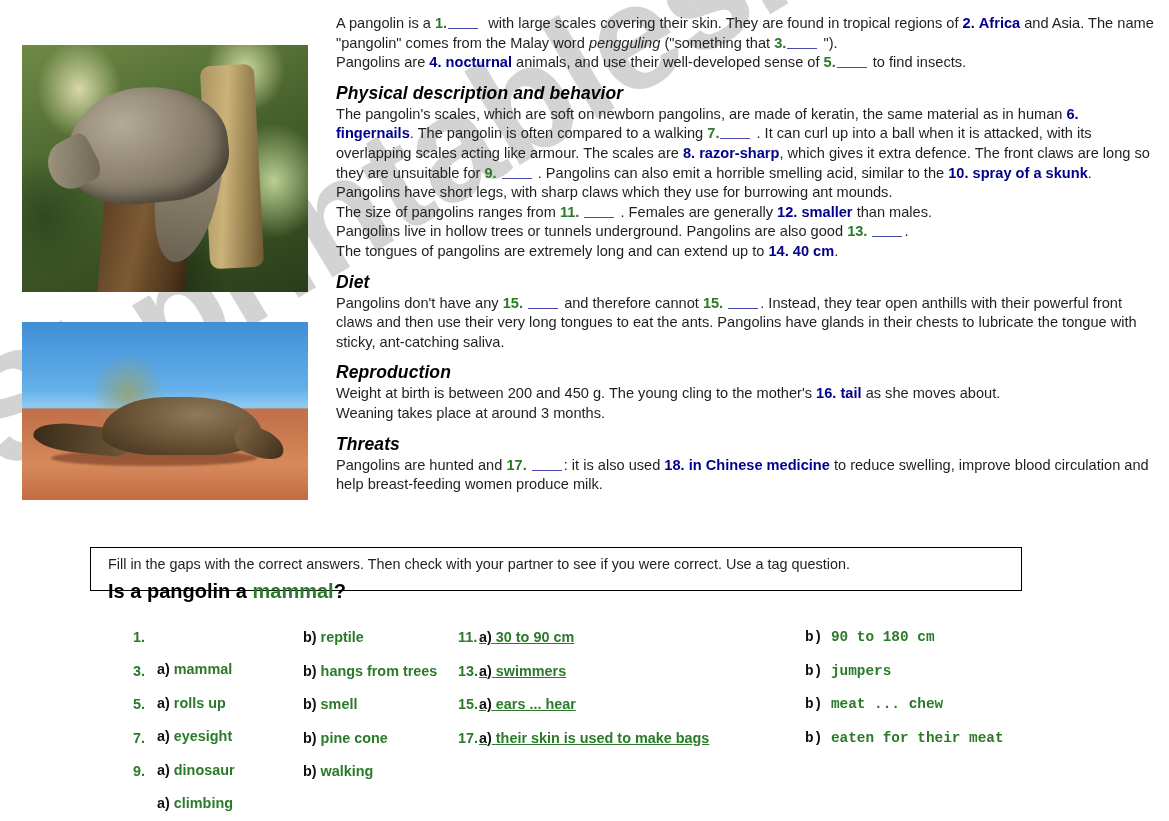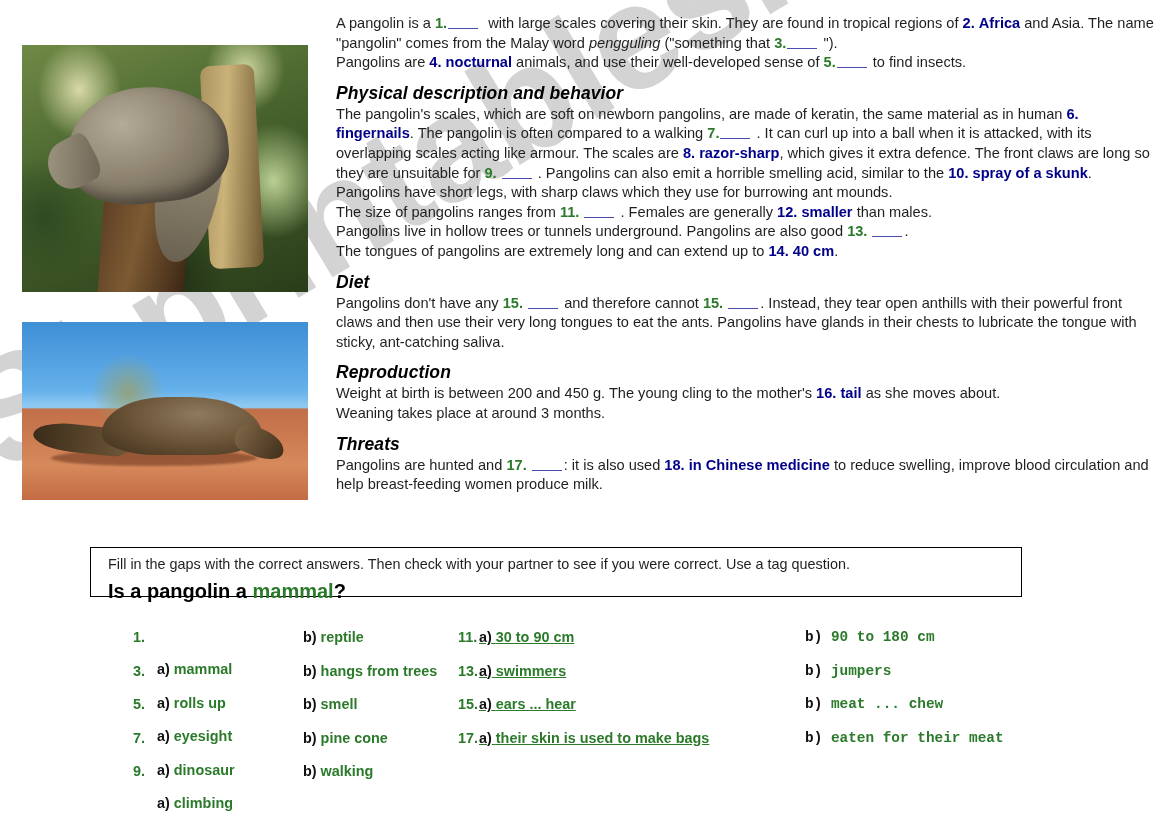--- a/index.html
+++ b/index.html
@@ -175,21 +175,21 @@
     margin: 0 2px -1px 1px;
   }
   .ital { font-style: italic; }
 
   
   #instr-box {
     position: absolute;
     left: 90px;
     top: 547px;
     width: 932px;
-    height: 50px;
+    height: 44px;
     border: 1.6px solid #000;
     box-sizing: border-box;
     z-index: 2;
     background: transparent;
   }
   #instr-line1 {
     position: absolute;
     left: 17px; top: 8px;
     font-size: 14.4px;
     color: #1f1f1f;

